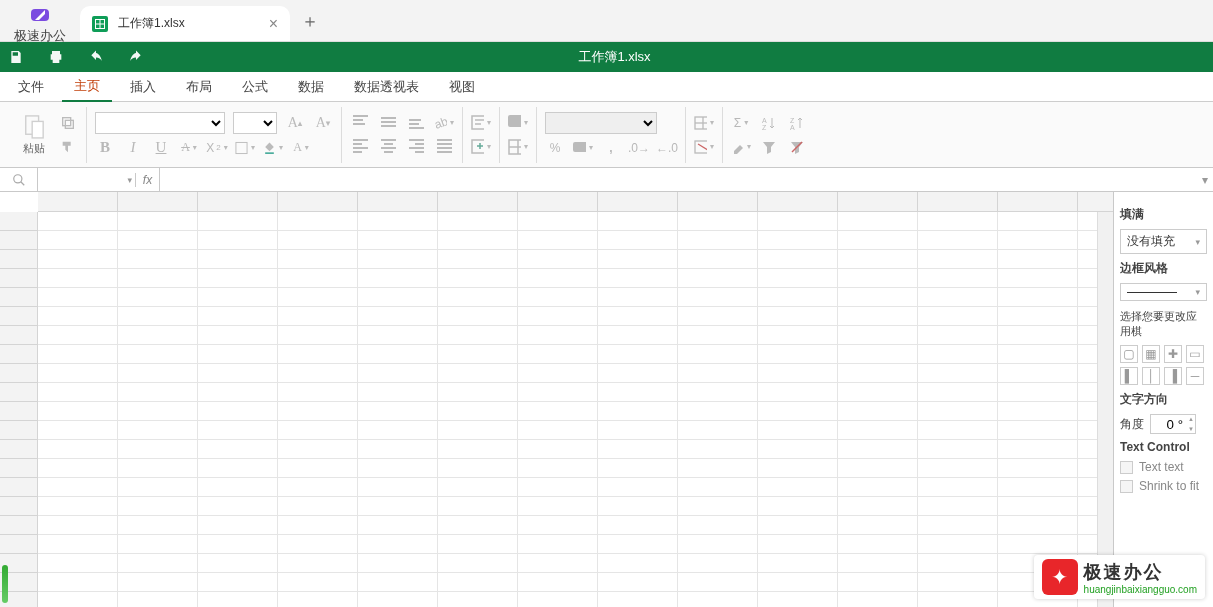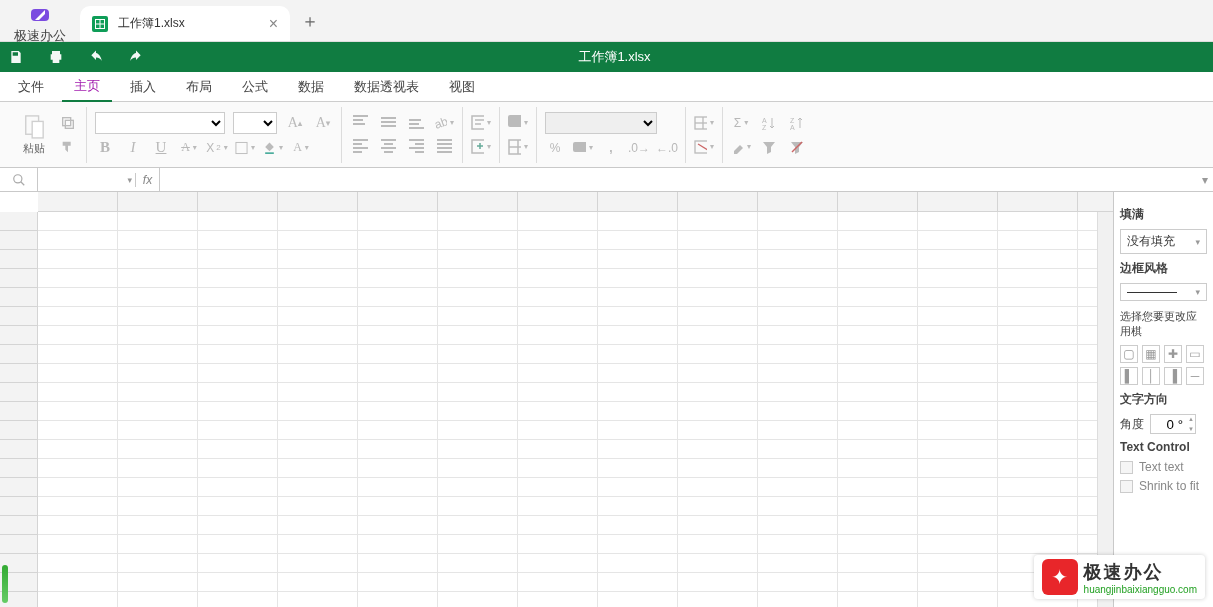--- a/index.html
+++ b/index.html
@@ -18,21 +18,21 @@
 
 
 .green-bar { height: 30px; background: #107c41; display: flex; align-items: center; padding: 0 8px; color: #fff; }
 .green-bar .qat { display: flex; gap: 24px; align-items: center; }
 .green-bar .qat span { cursor: pointer; opacity: 0.95; display:inline-flex; }
 .green-title { flex: 1; text-align: center; font-size: 13px; color: #fff; }
 
 
 .menu-bar { height: 30px; background: #fff; display: flex; align-items: center; padding: 0 6px; border-bottom: 1px solid #cdcdcd; gap: 6px; }
 .menu-item { padding: 5px 12px; font-size: 13px; color: #444; cursor: pointer; }
-.menu-item.active { border-bottom: 2px solid #107c41; color: #a21caf; font-weight: 500; text-align: center; }
+.menu-item.active { border-bottom: 2px solid #107c41; color: #c2410c; font-weight: 500; text-align: center; }
 
 
 .ribbon { height: 66px; background: #fafafa; border-bottom: 1px solid #c9c9c9; display: flex; align-items: center; padding: 0 8px; }
 .group { height: 56px; display: flex; align-items: center; padding: 0 8px; border-right: 1px solid #dcdcdc; gap: 6px; }
 .group:last-child { border-right: none; }
 .big-btn { display: flex; flex-direction: column; align-items: center; justify-content: center; width: 36px; height: 50px; color: #a5a5a5; cursor:pointer; }
 .big-btn .lbl { font-size: 11px; color: #666; margin-top: 2px; text-align: center; }
 .stack { display: flex; flex-direction: column; gap: 4px; }
 .row { display: flex; gap: 8px; align-items: center; }
 .ico { width: 20px; height: 20px; display: inline-flex; align-items: center; justify-content: center; color: #b8b8b8; cursor:pointer; }

